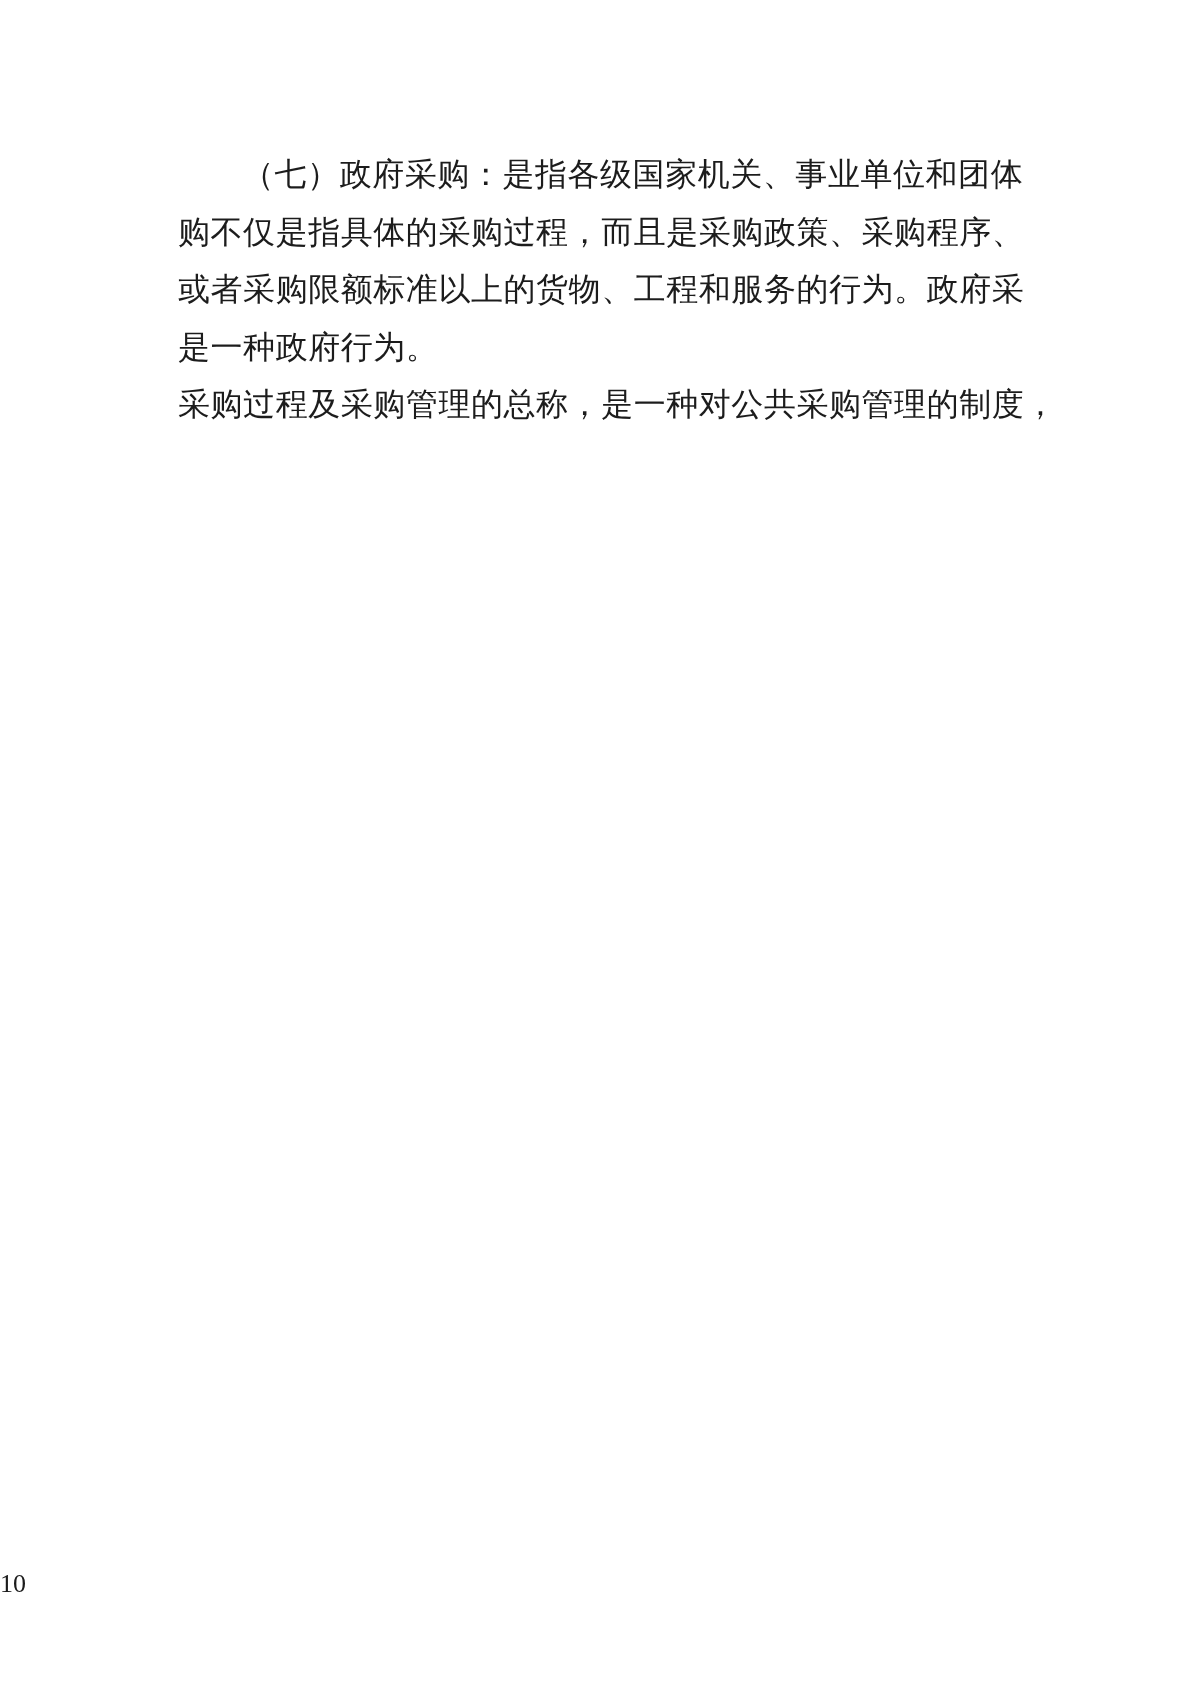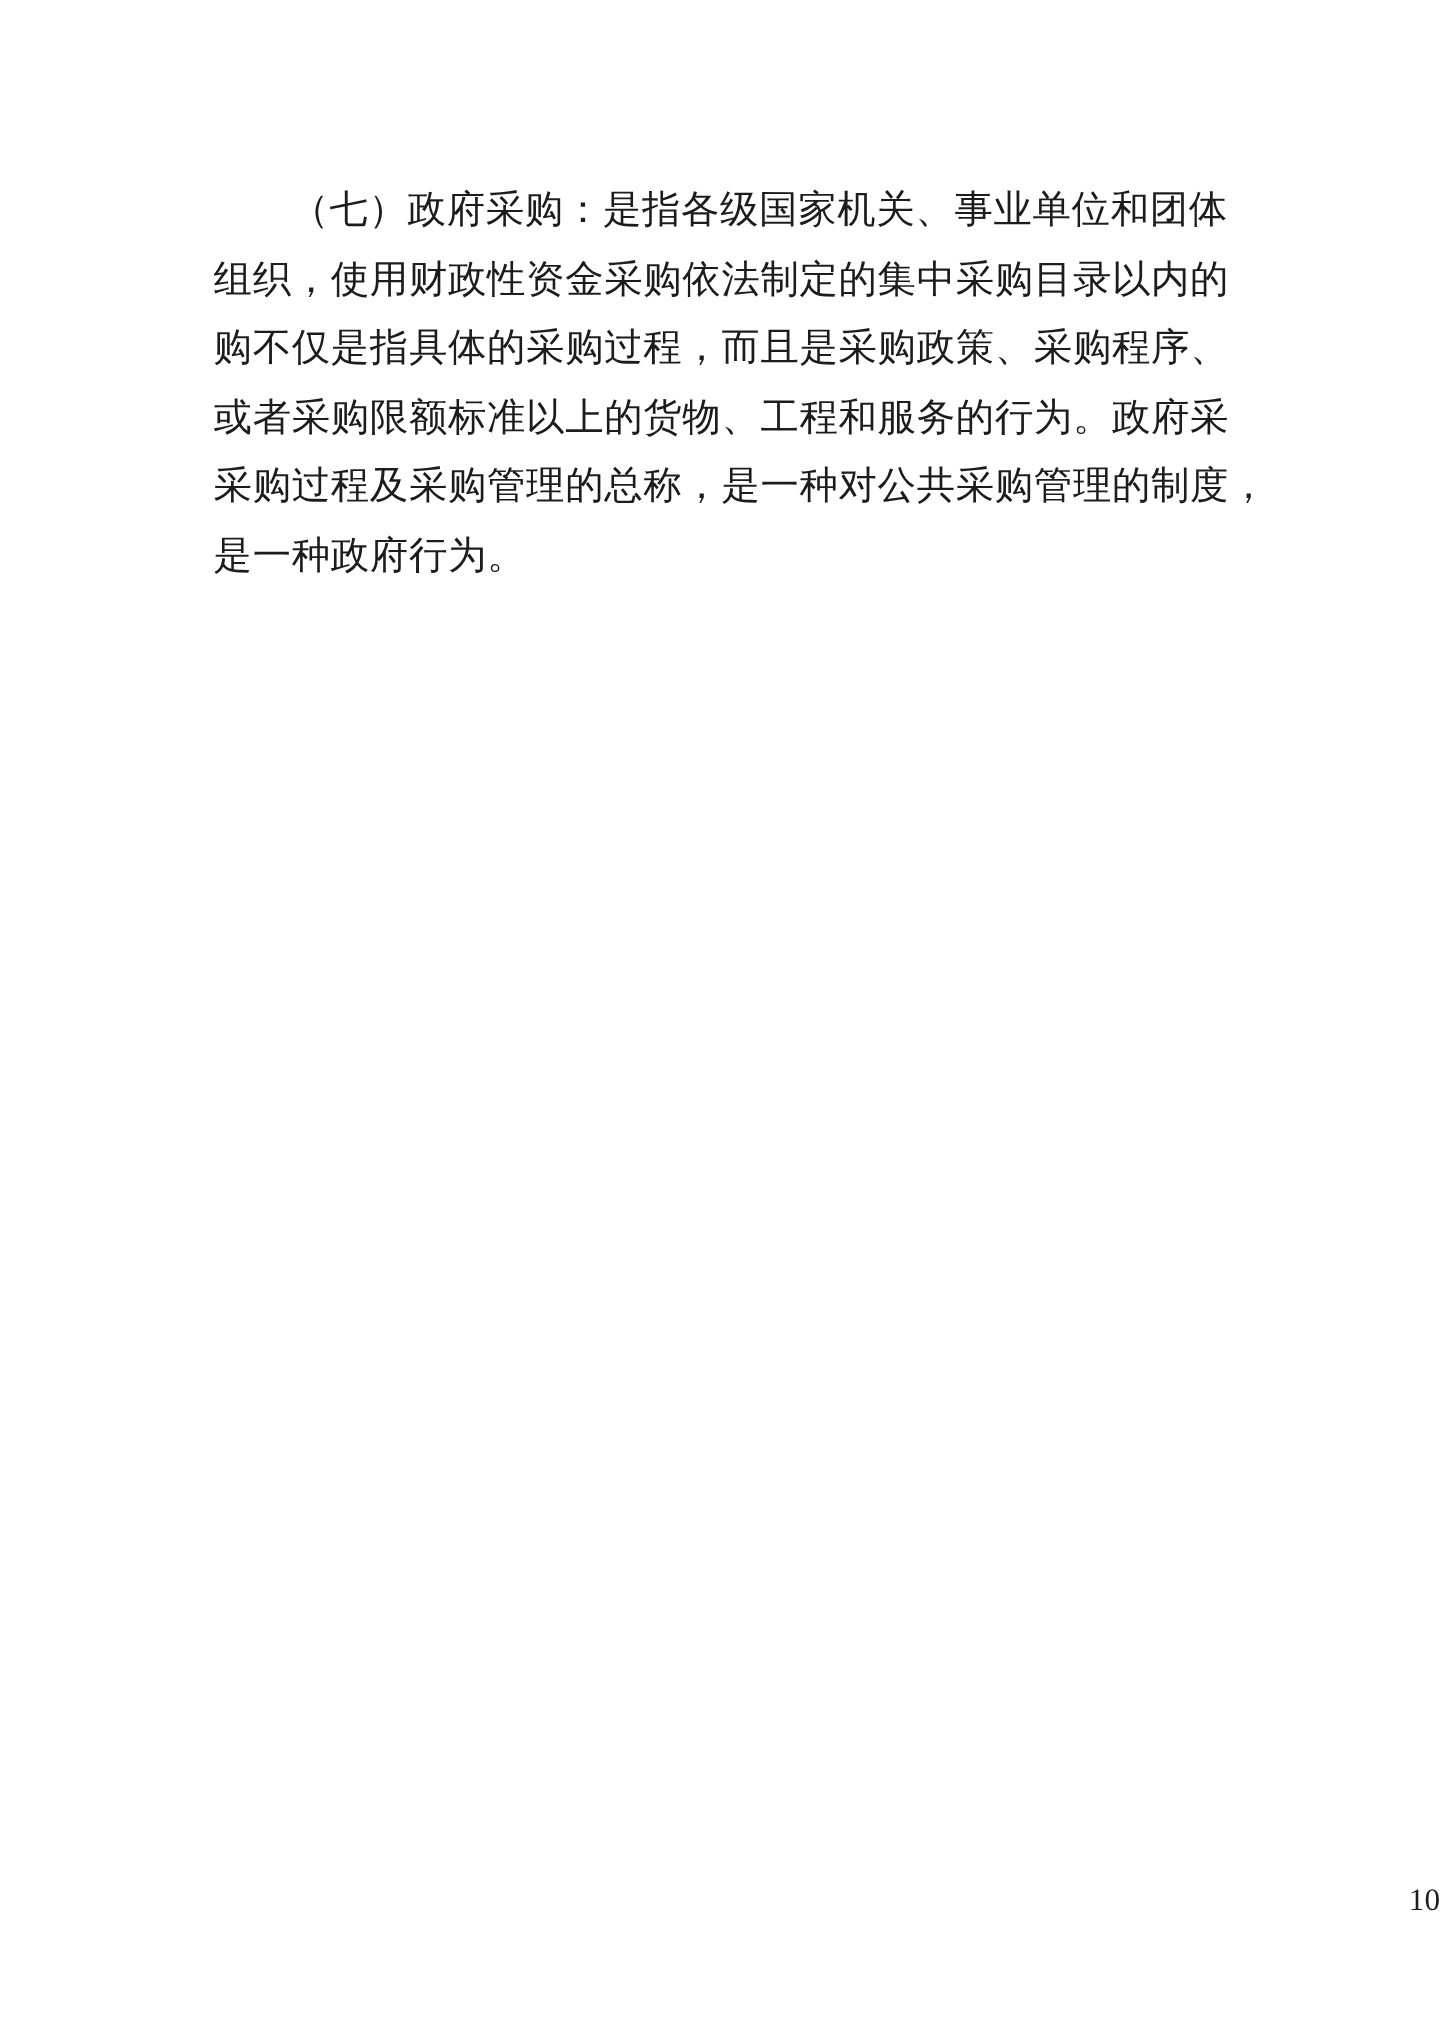--- a/index.html
+++ b/index.html
@@ -31,32 +31,31 @@
     font-weight: normal;
   }
   .para-line.first {
     text-indent: 64px;
   }
   .page-footer {
     position: absolute;
     left: 0;
     top: 1568px;
     width: 100%;
-    text-align: right;
+    text-align: left;
     font-size: 26px;
     line-height: 32px;
     color: #1c1c1c;
   }
 </style>
 </head>
 <body>
 
 <div class="page">
   <div class="paragraph">
     <p class="para-line first">（七）政府采购：是指各级国家机关、事业单位和团体</p>
-    <p class="para-line">组织，使用财政性资金采购依法制定的集中采购目录以内的</p>
     <p class="para-line">购不仅是指具体的采购过程，而且是采购政策、采购程序、</p>
     <p class="para-line">或者采购限额标准以上的货物、工程和服务的行为。政府采</p>
+    <p class="para-line">是一种政府行为。</p>
     <p class="para-line">采购过程及采购管理的总称，是一种对公共采购管理的制度，</p>
-    <p class="para-line">是一种政府行为。</p>
   </div>
   <div class="page-footer">10</div>
 </div>
 
 </body></html>

